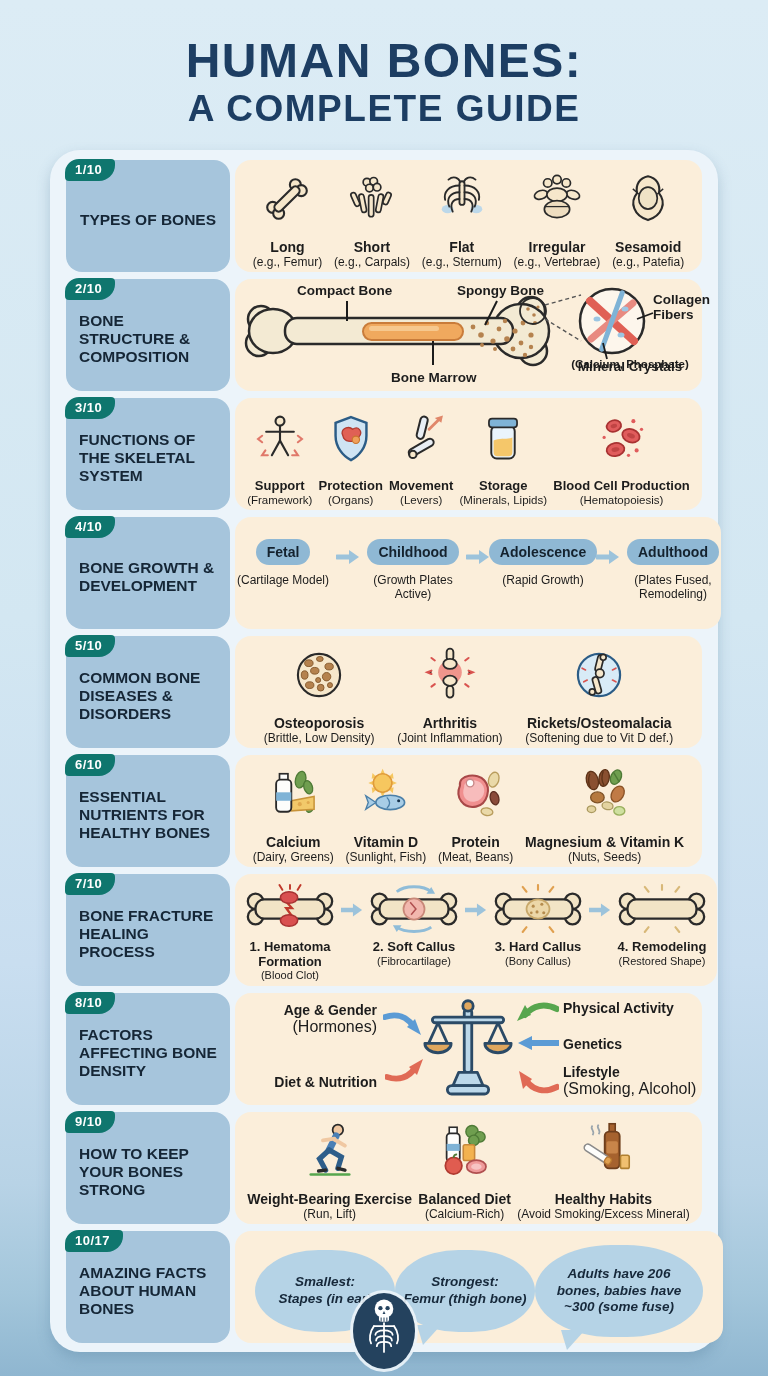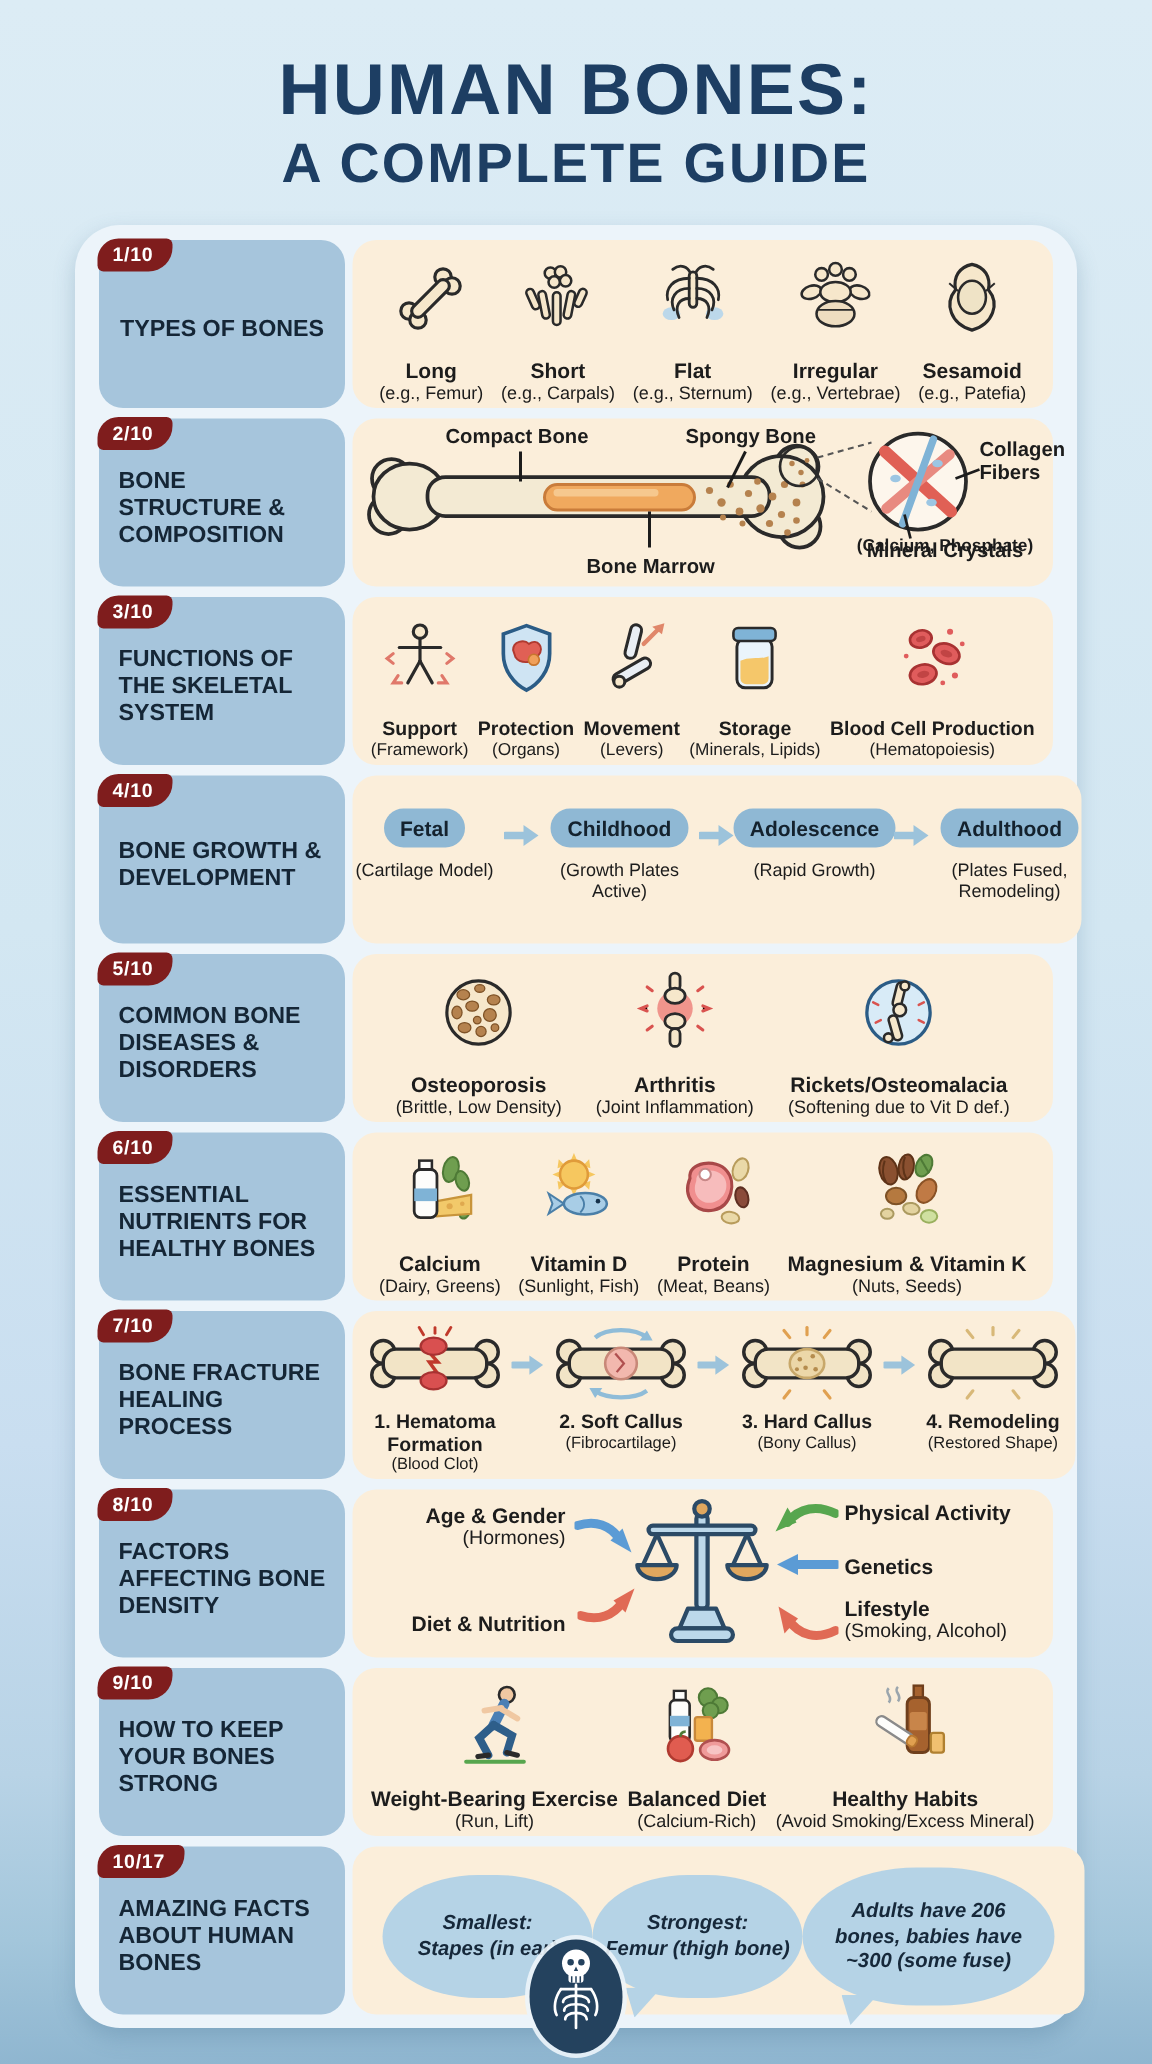--- a/index.html
+++ b/index.html
@@ -17,21 +17,21 @@
     background:#ecf4fa;border-radius:30px;padding:10px 16px;box-sizing:border-box;
     box-shadow:0 6px 14px rgba(70,110,145,.28);
   }
   .row{display:flex;gap:5px;height:112px;margin-bottom:7px;}
   .label-panel{
     position:relative;flex:0 0 164px;background:#a6c5dc;border-radius:16px;
     display:flex;align-items:center;box-sizing:border-box;padding:16px 8px 8px 13px;
   }
   .label-panel.lp-center{justify-content:center;text-align:center;padding-left:8px;}
   .badge{
-    position:absolute;top:-1px;left:-1px;background:#7f1d1d;color:#fff;
+    position:absolute;top:-1px;left:-1px;background:#0f766e;color:#fff;
     font-size:13px;font-weight:700;padding:3px 13px 4px 10px;
     border-radius:14px 4px 16px 4px;letter-spacing:.5px;
   }
   .label-title{font-size:15.5px;font-weight:800;color:#152636;line-height:1.18;}
   .content-panel{position:relative;flex:1;background:#fbeeda;border-radius:16px;box-sizing:border-box;overflow:visible;}
 
   .items{display:flex;height:100%;align-items:center;justify-content:space-evenly;padding:4px 6px 0;}
   .item{display:flex;flex-direction:column;align-items:center;text-align:center;}
   .item .ic{height:56px;display:flex;align-items:flex-end;justify-content:center;}
   .item .lbl{font-size:14px;font-weight:800;line-height:1.12;margin-top:14px;white-space:nowrap;}
@@ -54,21 +54,21 @@
   
   .steps{display:flex;align-items:flex-start;justify-content:space-evenly;padding:10px 4px 0;}
   .step{display:flex;flex-direction:column;align-items:center;text-align:center;width:102px;}
   .step .lbl{font-size:13px;font-weight:800;line-height:1.12;margin-top:2px;}
   .step .sub{font-size:11px;line-height:1.12;}
   .step-sep{margin-top:18px;}
 
   
   .factors{position:relative;height:100%;font-size:14px;}
   .f-lbl{position:absolute;font-weight:800;line-height:1.1;font-size:14px;}
-  .f-sub{font-size:13px;font-weight:400;}
+  .f-sub{font-size:16px;font-weight:400;}
   .f-arrow{position:absolute;}
 
   
   .facts{display:flex;height:100%;align-items:center;justify-content:space-evenly;padding:4px 20px 10px;font-style:italic;}
   .bubble{
     position:relative;background:#b5d3e6;color:#16283a;text-align:center;
     display:flex;flex-direction:column;justify-content:center;
     border-radius:50%/55%;
   }
   .bubble .bl{font-size:13.5px;font-weight:800;line-height:1.25;}

